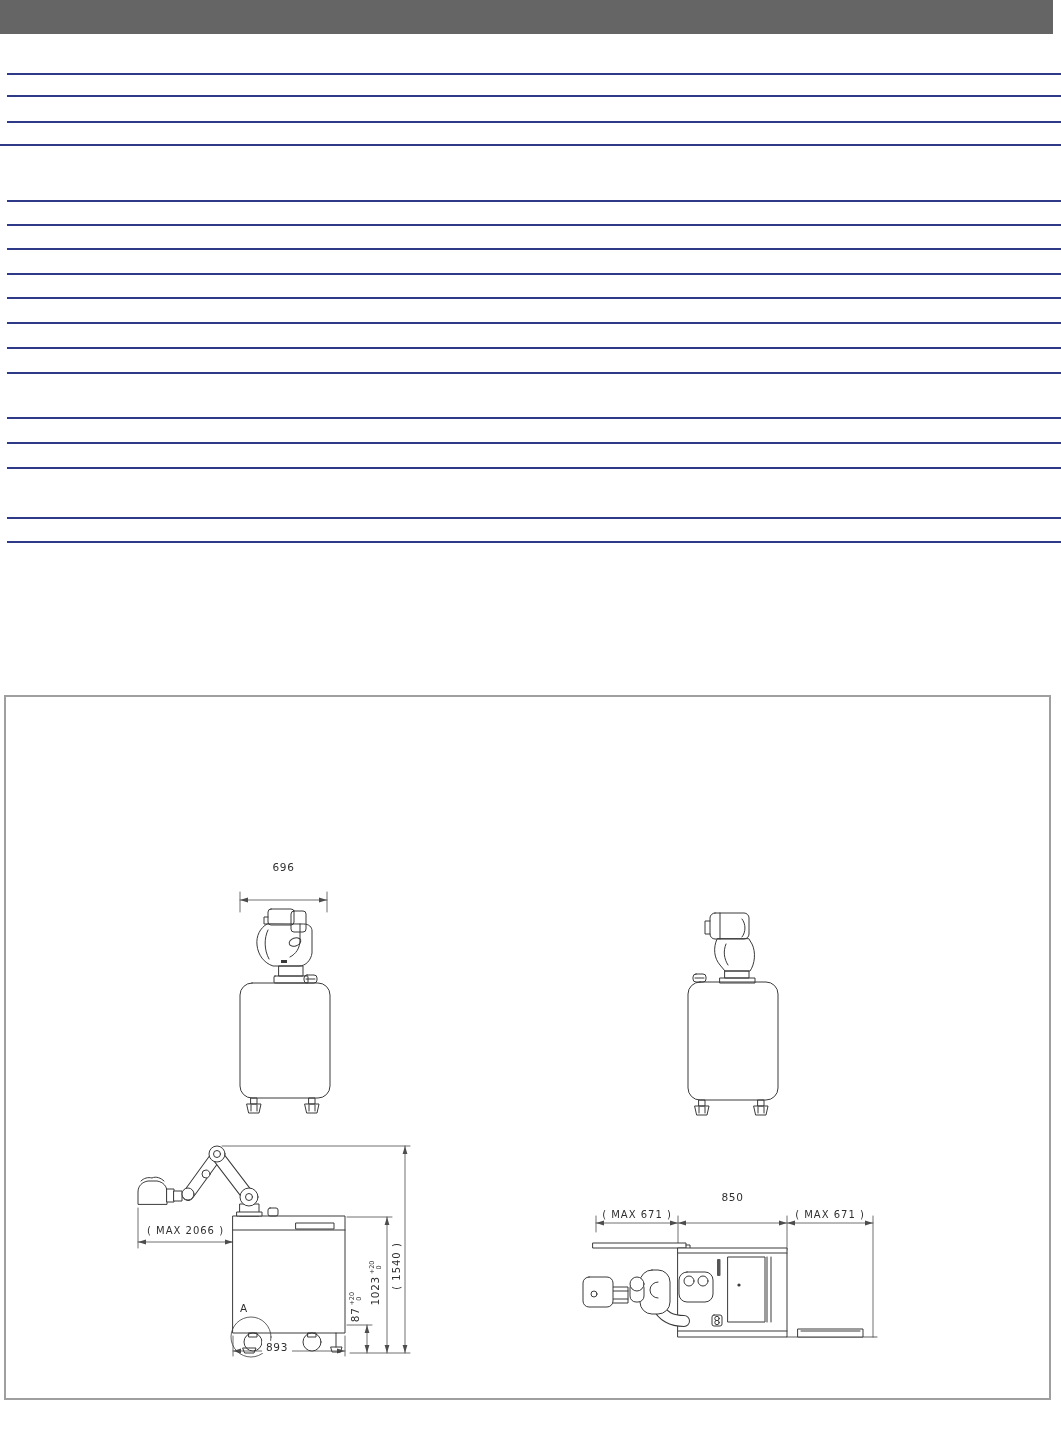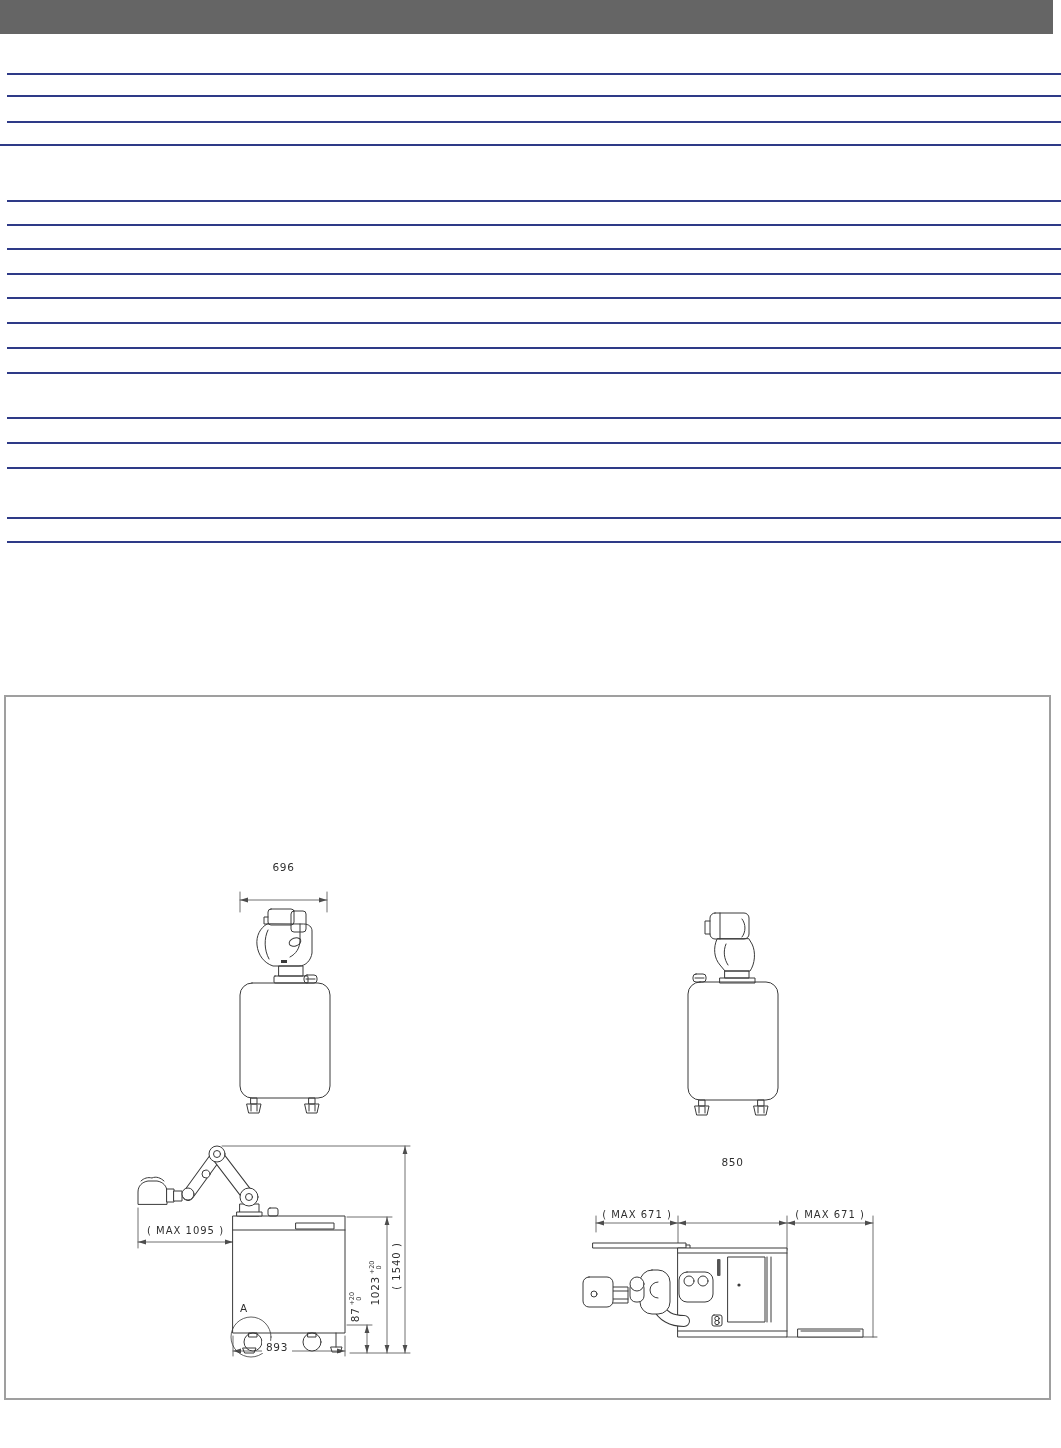--- a/index.html
+++ b/index.html
@@ -195,21 +195,21 @@
 
       <path d="M787,1337 H877" stroke="#4d4d4d" stroke-width="0.9"></path>
       <rect x="798" y="1329" width="65" height="8" fill="#ffffff"></rect>
       <path d="M801,1331 h59"></path>
     </g>
   </g>
 </svg>
 
 <div class="dim" style="left:240px;top:862px;width:87px;">696</div>
 
-<div class="dim paren" style="left:136px;top:1225px;width:99px;">( MAX 1095 )</div>
+<div class="dim paren" style="left:136px;top:1225px;width:99px;">( MAX 2066 )</div>
 
 <div class="dim" style="left:233px;top:1342px;width:88px;">
   <span class="knock">893</span>
 </div>
 
 <div class="dim" style="left:236px;top:1303px;width:16px;">A</div>
 
 <div class="dim rot" style="left:339px;top:1299px;width:34px;height:16px;">
   <span>87</span>
   <span class="tol">
@@ -223,15 +223,15 @@
   <span class="tol">
     <span>+20</span>
     <span>0</span>
   </span>
 </div>
 
 <div class="dim rot paren" style="left:372px;top:1259px;width:48px;height:14px;">( 1540 )</div>
 
 <div class="dim paren" style="left:594px;top:1209px;width:86px;">( MAX 671 )</div>
 
-<div class="dim" style="left:678px;top:1157px;width:109px;">850</div>
+<div class="dim" style="left:678px;top:1192px;width:109px;">850</div>
 
 <div class="dim paren" style="left:787px;top:1209px;width:86px;">( MAX 671 )</div>
 
 </body></html>

